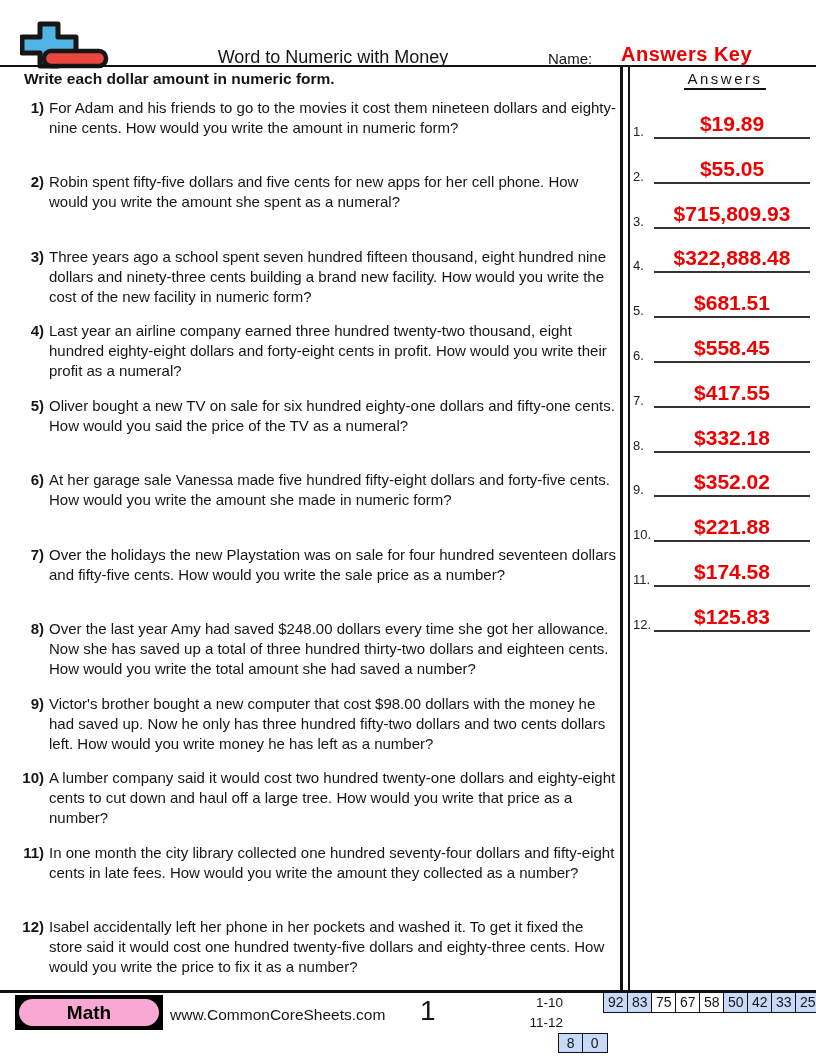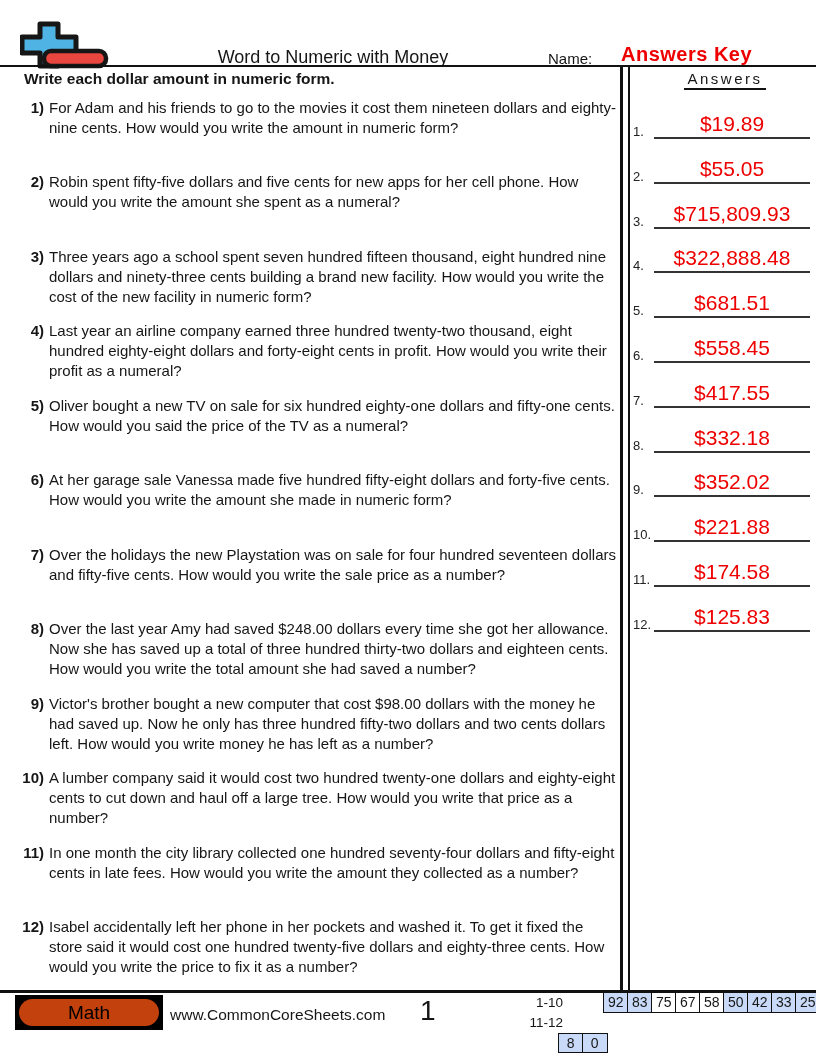--- a/index.html
+++ b/index.html
@@ -26,29 +26,29 @@
         font-weight:bold;font-size:15px;line-height:20px;}
   .qtext{display:block;margin-left:49px;width:570px;font-size:15px;line-height:20px;}
 
   
   .answers-title{position:absolute;left:645px;top:70px;width:160px;text-align:center;}
   .answers-title span{font-size:15px;font-weight:normal;letter-spacing:2.5px;
         border-bottom:2.5px solid #111;padding:0 3px 1px 3px;}
   .ans{position:absolute;left:633px;width:177px;height:32px;display:flex;align-items:flex-end;}
   .ans-num{width:21px;flex:none;font-size:13px;line-height:15px;color:#222;}
   .ans-line{flex:1;border-bottom:2px solid #333;text-align:center;font-size:21px;
-        font-weight:normal;color:var(--answer-red,#ee0000);padding-bottom:2px;line-height:23px;
+        font-weight:bold;color:var(--answer-red,#ee0000);padding-bottom:2px;line-height:23px;
         white-space:nowrap;}
 
   
   .footer-rule{position:absolute;left:0;top:990px;width:816px;height:2.5px;background:#111;}
   .subject-tab{position:absolute;left:15px;top:995px;width:148px;height:35px;background:#000;
         display:flex;align-items:center;justify-content:center;}
-  .subject-pill{background:#c2410c;border-radius:15px;width:140px;height:27px;display:flex;
-        align-items:center;justify-content:center;font-weight:normal;font-size:19px;color:#000;}
+  .subject-pill{background:#f9a8d4;border-radius:15px;width:140px;height:27px;display:flex;
+        align-items:center;justify-content:center;font-weight:bold;font-size:19px;color:#000;}
   .site{position:absolute;left:170px;top:1006px;font-size:15.5px;}
   .page-num{position:absolute;left:420px;top:995px;font-size:28px;}
 
   
   .score{position:absolute;left:518px;top:992px;}
   .score-row{display:flex;}
   .score-row.r2{margin-top:-1.5px;flex-direction:column;}
   .score-label{width:45px;text-align:right;padding-right:0;font-size:13.5px;line-height:21px;}
   .score-cells{display:flex;padding-left:40px;}
   .cell{box-sizing:content-box;width:23.5px;height:18.5px;border:1.5px solid #111;

